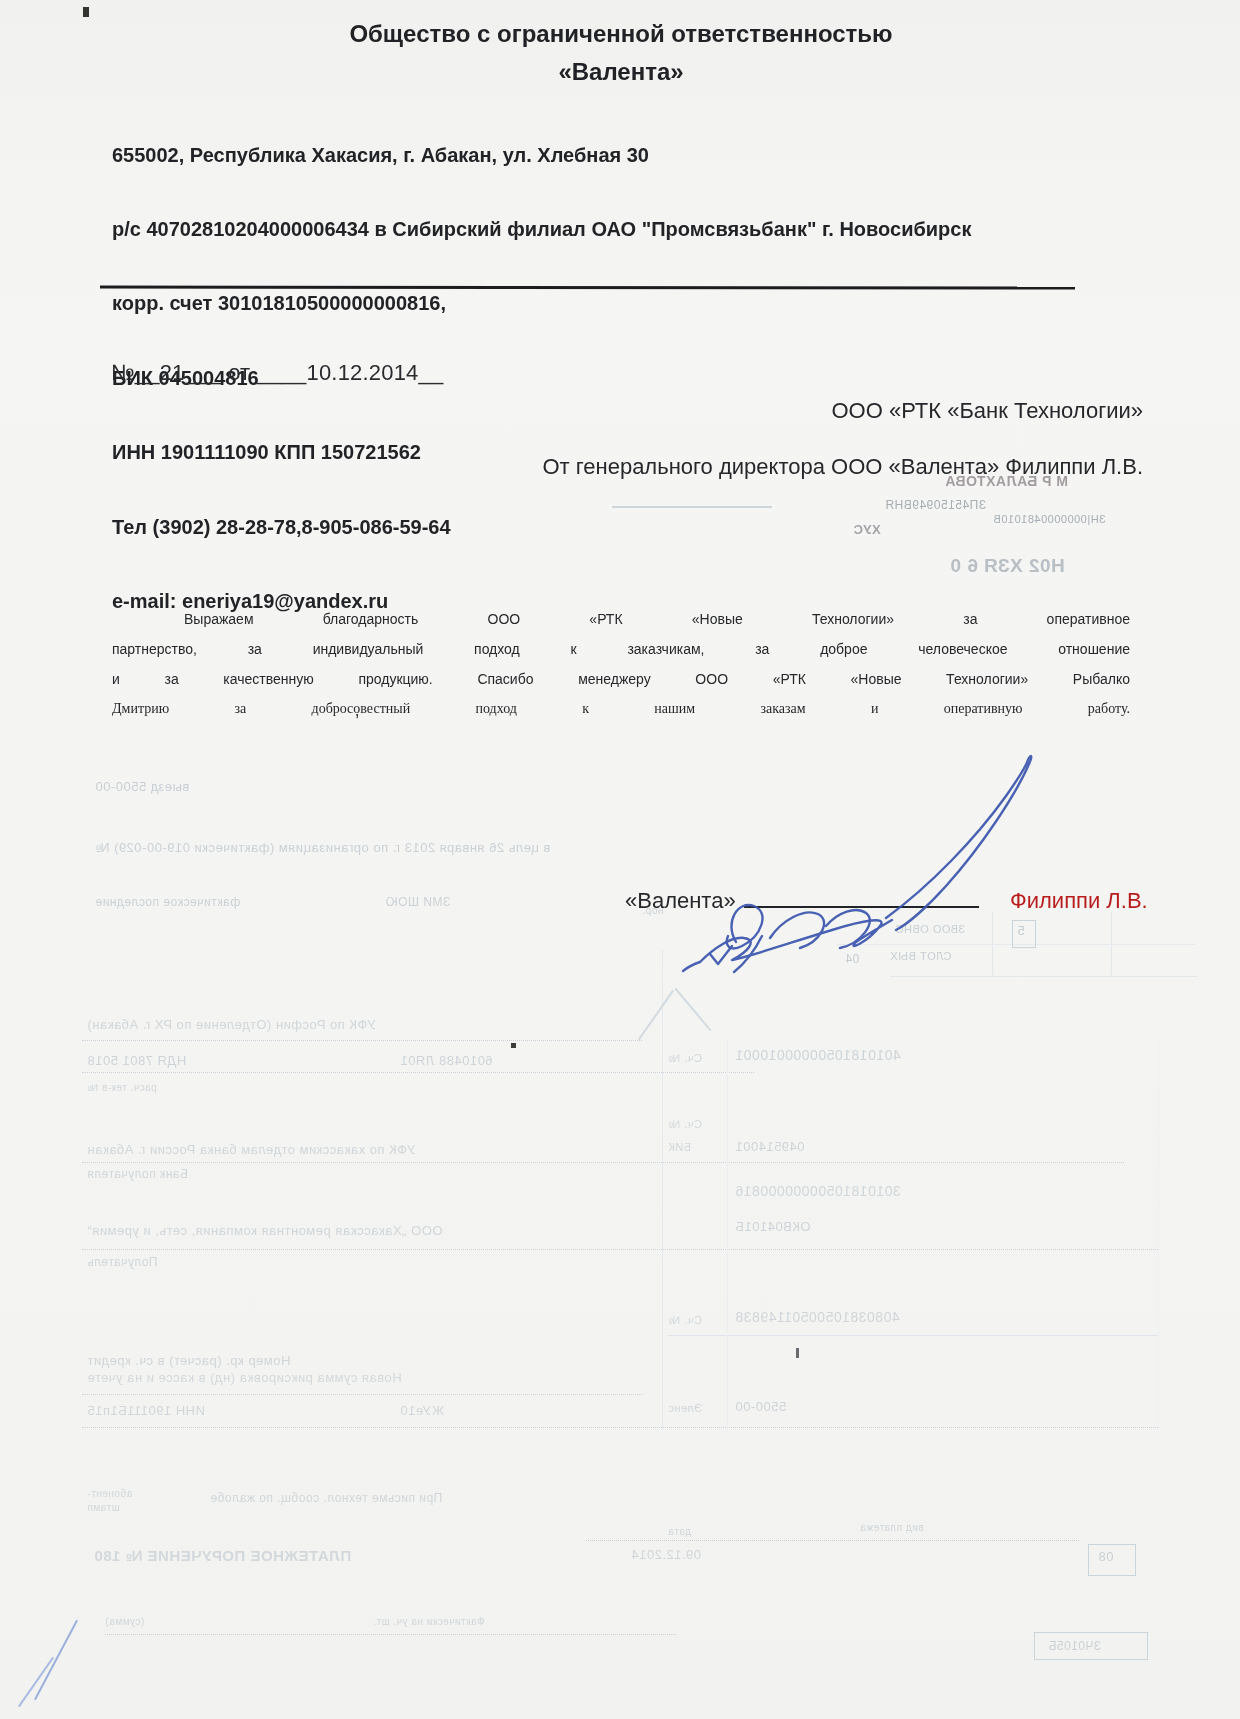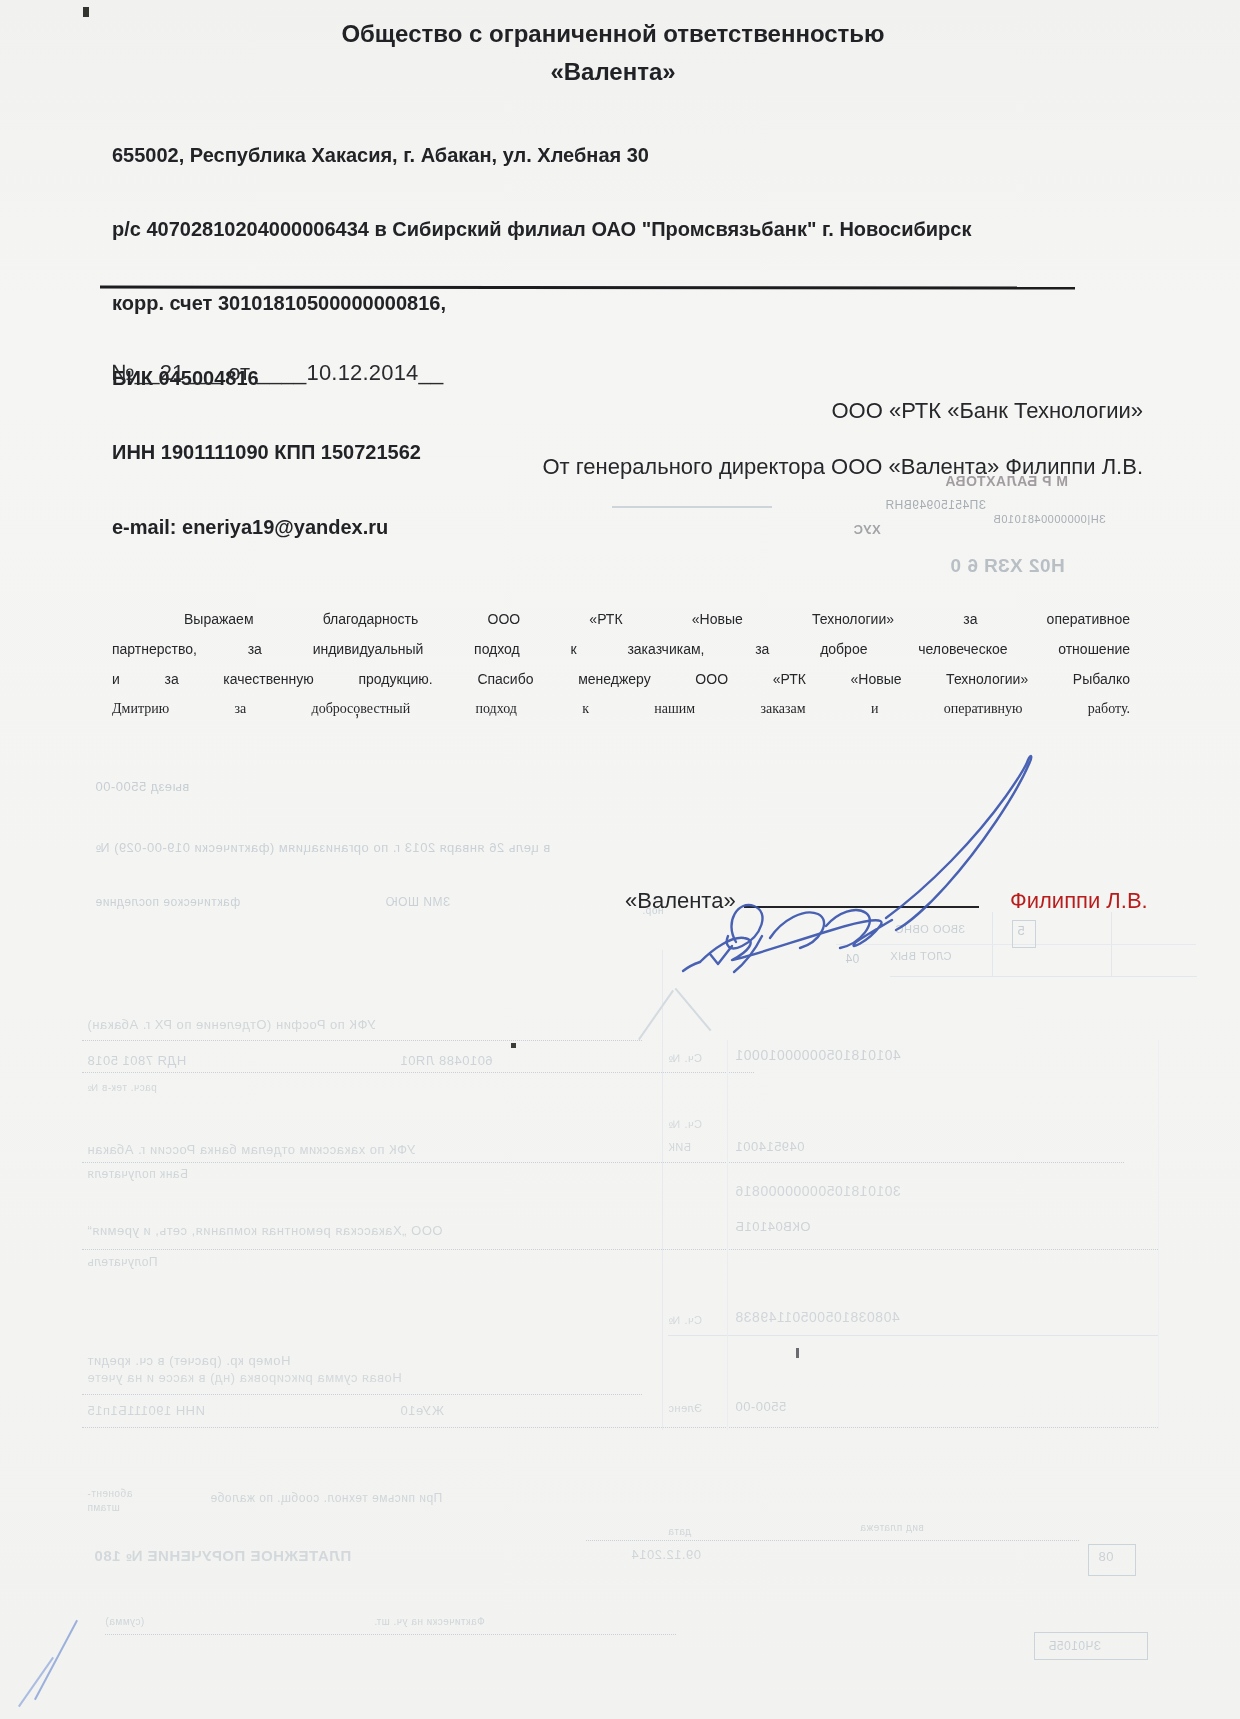--- a/index.html
+++ b/index.html
@@ -1,21 +1,21 @@
 <!DOCTYPE html>
 <html><head>
 <meta charset="utf-8">
 <style>
   html,body{margin:0;padding:0;}
   body{width:1240px;height:1719px;position:relative;overflow:hidden;
        font-family:"Liberation Sans",sans-serif;
        background:linear-gradient(180deg,#f1f2ef 0%,#f5f5f3 18%,#f4f5f2 55%,#f2f3f0 100%);}
   .abs{position:absolute;}
   .page{position:absolute;inset:0;}
-  .title{font-weight:bold;font-size:24px;color:#212226;text-align:center;width:1030px;left:98px;}
+  .title{font-weight:bold;font-size:24px;color:#212226;text-align:center;width:1030px;left:106px;}
   .addr{font-weight:bold;font-size:20px;color:#222327;line-height:24.8px;left:112px;top:93px;white-space:pre;}
   .rule{left:100px;top:286px;width:975px;height:3px;background:#1c1d1f;transform:rotate(0.06deg);}
   .refline{left:111px;top:360px;font-size:22px;color:#2a2b2e;letter-spacing:.2px;}
   .addressee{left:300px;top:398px;width:843px;text-align:right;font-size:22px;color:#26272b;}
   .addressee .snd{margin-top:30px;}
   .bodytext{left:112px;top:604px;width:1018px;font-size:14px;color:#26272b;line-height:30px;}
   .jline{text-align:justify;text-align-last:justify;height:30px;overflow:hidden;}
   .jfirst{padding-left:72px;}
   .lastline{text-align:right;font-family:Liberation Serif, serif;}
   .stray{left:355px;top:710px;font-size:19px;color:#3a3b3e;}
@@ -115,20 +115,21 @@
 
   <div class="abs title" style="top:20px;">Общество с ограниченной ответственностью</div>
   <div class="abs title" style="top:58px;">«Валента»</div>
 
   <div class="abs addr">
     <div>655002, Республика Хакасия, г. Абакан, ул. Хлебная 30</div>
     <div>р/с 40702810204000006434 в Сибирский филиал ОАО "Промсвязьбанк" г. Новосибирск</div>
     <div>корр. счет 30101810500000000816,</div>
     <div>БИК 045004816</div>
     <div>ИНН 1901111090 КПП 150721562</div>
+    <div>Тел (3902) 28-28-78,8-905-086-59-64</div>
     <div>e-mail: eneriya19@yandex.ru</div>
   </div>
 
   <div class="abs rule"></div>
 
   <div class="abs refline">№__21___ от ____10.12.2014__</div>
 
   <div class="abs addressee">
     <div>ООО «РТК «Банк Технологии»</div>
     <div class="snd">От генерального директора ООО «Валента» Филиппи Л.В.</div>

